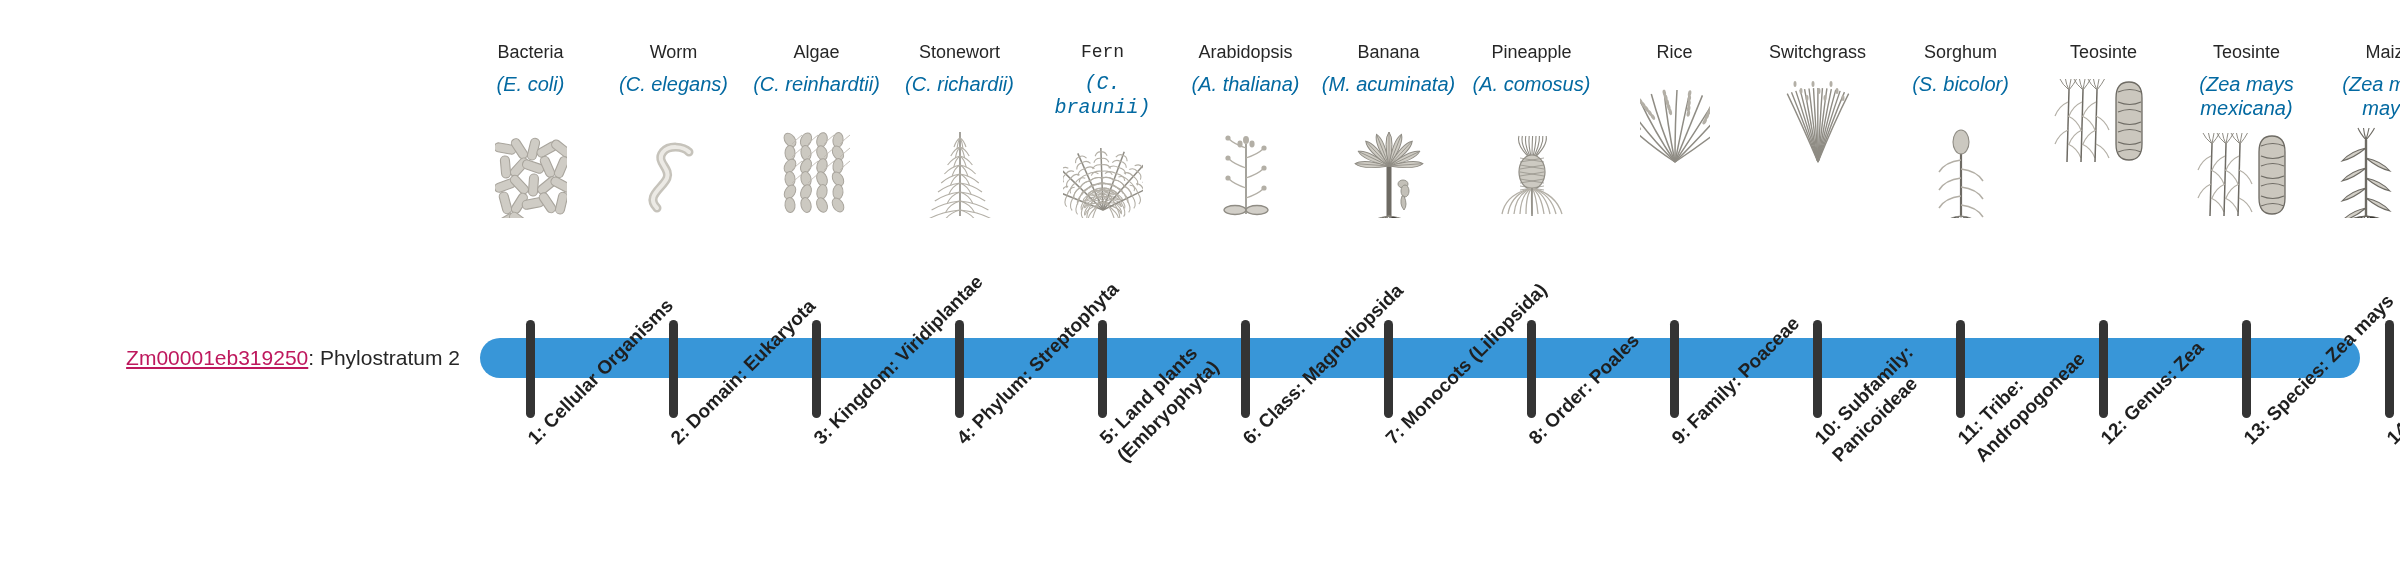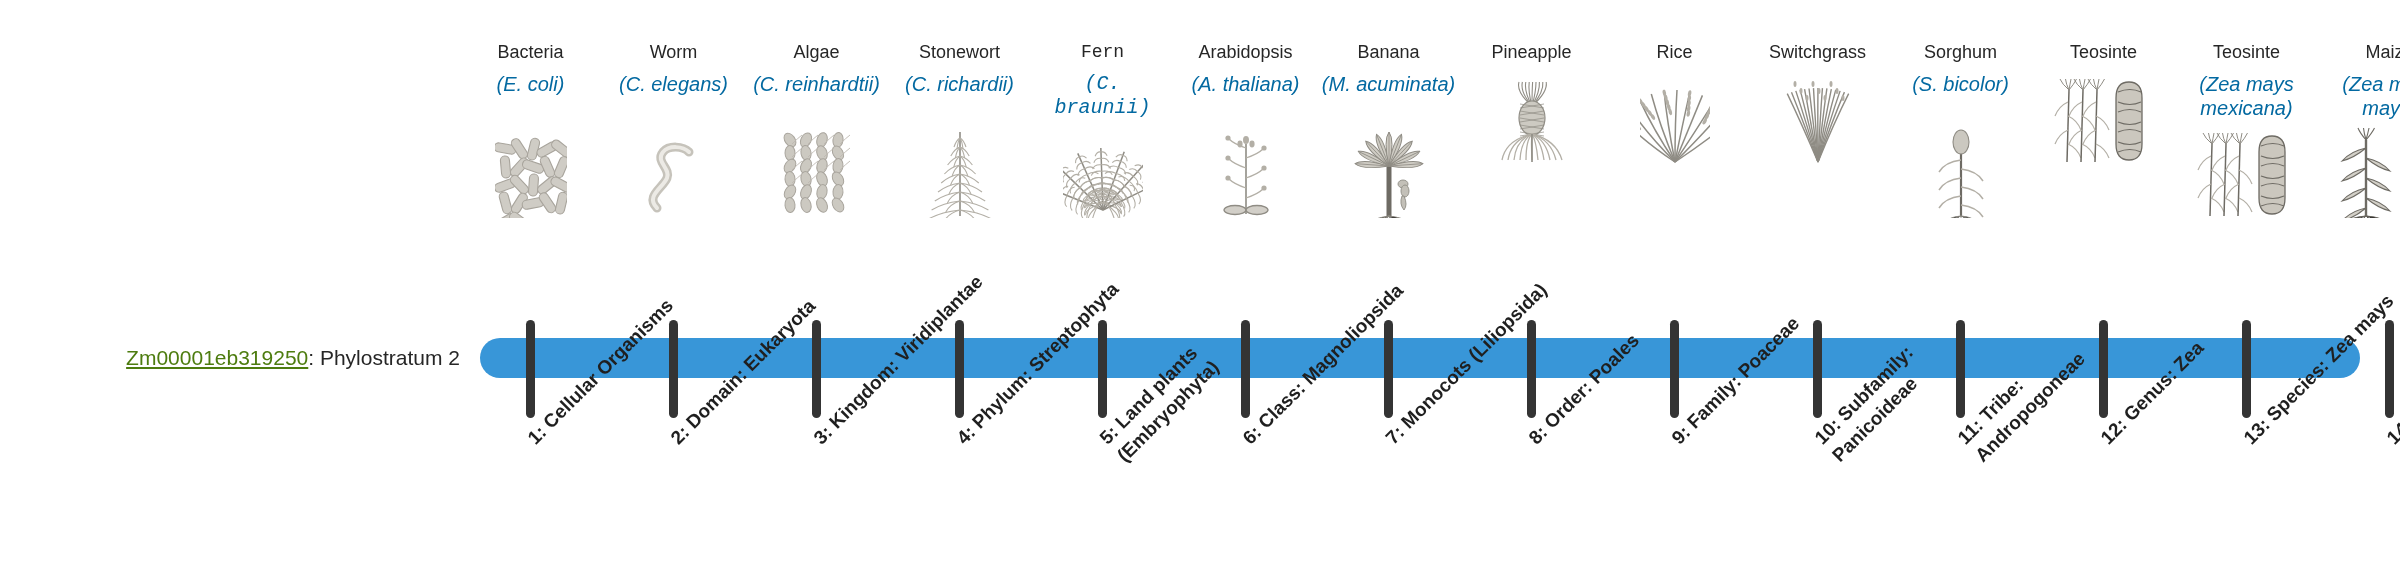--- a/index.html
+++ b/index.html
@@ -19,21 +19,21 @@
     left:40px;
     top:345px;
     width:420px;
     text-align:right;
     font-size:21px;
     line-height:26px;
     white-space:nowrap;
     color:#262626;
   }
   .gene-link{
-    color:#4d7c0f;
+    color:#be185d;
     text-decoration:underline;
     cursor:pointer;
   }
 
   
   .track-bar{
     position:absolute;
     left:480px;
     top:338px;
     width:1880px;
@@ -458,20 +458,21 @@
               <path d="M41 90 q1 2 0 6"></path>
               <path d="M41 90 q6 2 6 6"></path>
               <path d="M41 90 q11 2 12 6"></path>
               <path d="M41 90 q16 2 18 6"></path>
             </g>
           </svg>
         </div>
       </div>
       <div class="col" style="left: 1531px;">
         <div class="common-name">Pineapple</div>
+        <div class="sci-name">(A. comosus)</div>
         <div class="thumb">
           <svg width="62" height="92" viewBox="0 0 62 92">
       <g stroke="#8f8c84" stroke-width="1.1" fill="none">
       <path d="M31 34 q-16 -14 -13 -24"></path>
               <path d="M31 34 q-12 -14 -9.6 -24"></path>
               <path d="M31 34 q-8 -14 -6.2 -24"></path>
               <path d="M31 34 q-4 -14 -2.8000000000000007 -24"></path>
               <path d="M31 34 q0 -14 0.5999999999999996 -24"></path>
               <path d="M31 34 q4 -14 4 -24"></path>
               <path d="M31 34 q8 -14 7.399999999999999 -24"></path>

